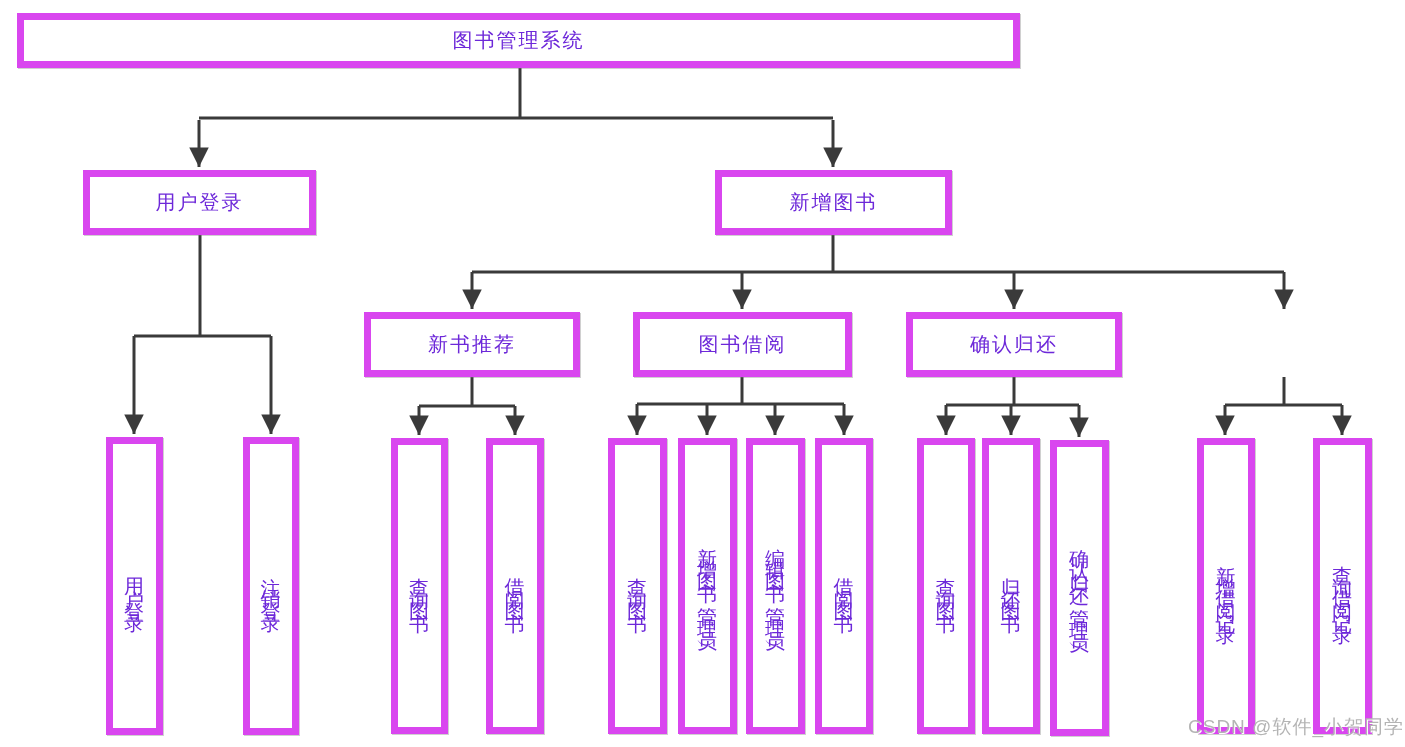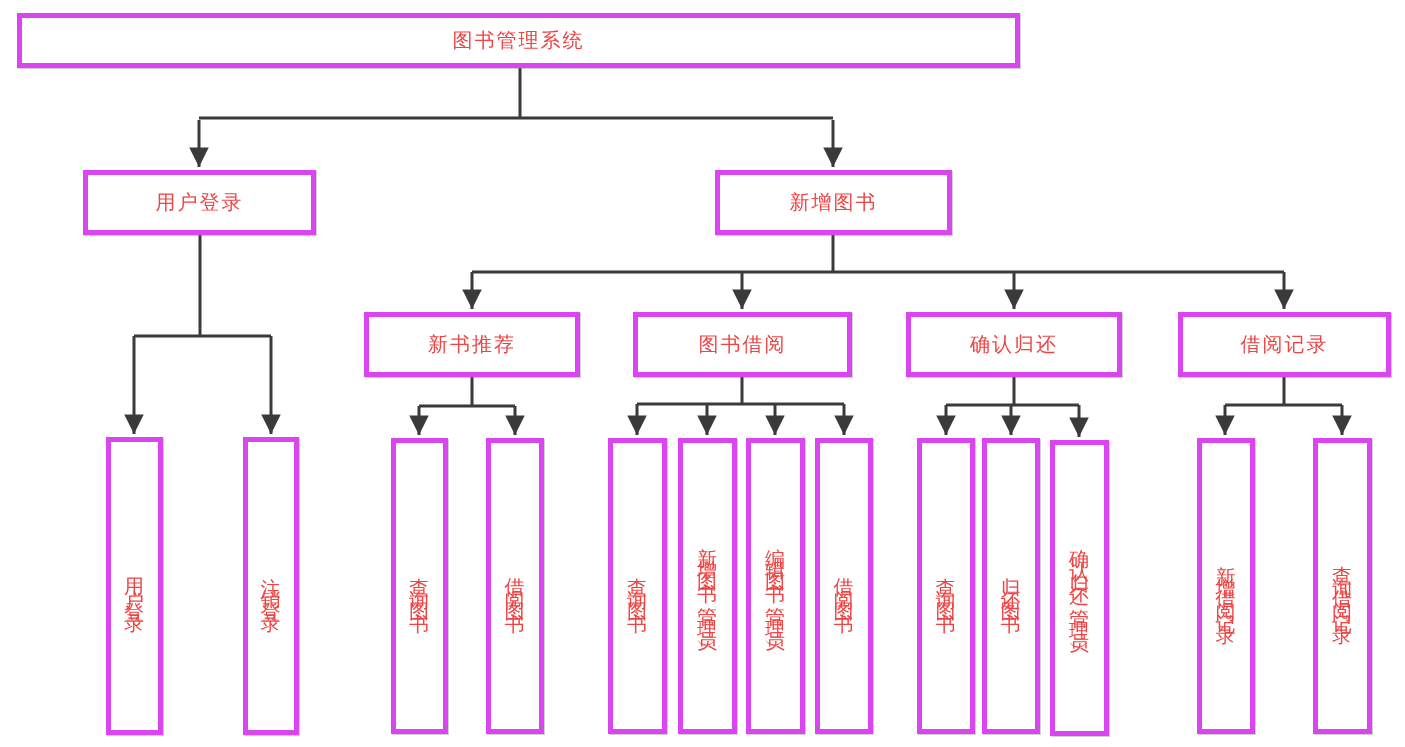--- a/index.html
+++ b/index.html
@@ -14,25 +14,25 @@
   .connectors {
     position: absolute;
     left: 0; top: 0;
     width: 1405px; height: 747px;
     pointer-events: none;
   }
   .node {
     position: absolute;
     box-sizing: border-box;
     background: #ffffff;
-    border: 5px solid #d946ef;
+    border: 7px solid #d946ef;
     display: flex;
     align-items: center;
     justify-content: center;
-    color: #ef4444;
+    color: #6d28d9;
     font-size: 20px;
     box-shadow: 1px 1px 0 rgba(120,120,120,0.35);
   }
   .node.h span { letter-spacing: 2px; white-space: nowrap; }
   .node.v span {
     writing-mode: vertical-rl;
     text-orientation: mixed;
     letter-spacing: 12px;
     line-height: 1;
   }
@@ -115,23 +115,20 @@
 
   <div class="node h" style="left:633px; top:312px; width:219px; height:65px">
     <span>图书借阅</span>
   </div>
   <div class="node h" style="left:364px; top:312px; width:216px; height:65px">
     <span>新书推荐</span>
   </div>
   <div class="node h" style="left:906px; top:312px; width:216px; height:65px">
     <span>确认归还</span>
   </div>
-  <div class="node h" style="left:1178px; top:312px; width:213px; height:65px">
-    <span>借阅记录</span>
-  </div>
 
   <div class="node v" style="left:106px; top:437px; width:57px; height:298px">
     <span>用户登录</span>
   </div>
   <div class="node v" style="left:243px; top:437px; width:56px; height:298px">
     <span>注销登录</span>
   </div>
 
   <div class="node v" style="left:391px; top:438px; width:57px; height:296px">
     <span>查询图书</span>
@@ -163,14 +160,15 @@
     <span>确认归还（管理员）</span>
   </div>
 
   <div class="node v" style="left:1197px; top:438px; width:58px; height:296px">
     <span>新增借阅记录</span>
   </div>
   <div class="node v" style="left:1313px; top:438px; width:59px; height:296px">
     <span>查询借阅记录</span>
   </div>
 
+  <div class="watermark">CSDN @软件_小贺同学</div>
 
 </div>
 
 </body></html>

